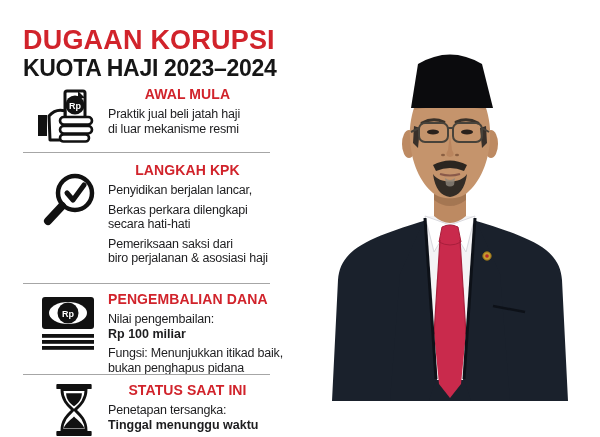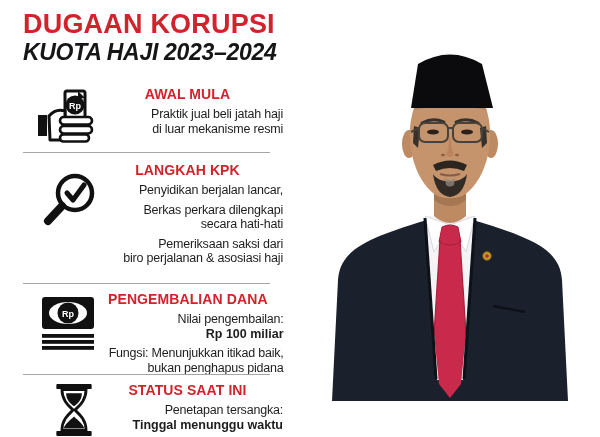--- a/index.html
+++ b/index.html
@@ -1,38 +1,38 @@
 <!DOCTYPE html>
 <html><head>
 <meta charset="utf-8">
 <style>
   html,body{margin:0;padding:0;background:#ffffff;}
   .canvas{
     position:relative;width:600px;height:437px;background:#ffffff;
     font-family:"Liberation Sans",sans-serif;overflow:hidden;
   }
   .left-col{position:absolute;left:23px;top:0;width:247px;height:437px;}
-  .title-block{position:absolute;top:10px;left:0;width:247px;text-align:center;}
+  .title-block{position:absolute;top:26px;left:0;width:247px;text-align:center;}
   .title-main{
     color:#d1232b;font-size:27px;font-weight:bold;line-height:29px;
     letter-spacing:.2px;white-space:nowrap;
   }
   .title-sub{
     color:#161616;font-size:23px;font-weight:bold;line-height:26px;
-    letter-spacing:-.3px;white-space:nowrap;font-style:italic;
+    letter-spacing:-.3px;white-space:nowrap;
   }
   .divider{position:absolute;left:0;width:247px;height:0;border-top:1px solid #a6a6a6;}
   .section{position:absolute;left:0;width:260px;display:flex;align-items:flex-start;}
   .icon-box{flex:0 0 85px;display:flex;justify-content:center;padding-left:8px;box-sizing:border-box;}
   .sec-text{flex:1;}
   .sec-heading{
     color:#d1232b;font-size:14px;font-weight:bold;line-height:17px;
     margin:0 16px 4px 0;white-space:nowrap;letter-spacing:.1px;text-align:center;
   }
-  .para{margin:0 0 5px 0;text-align:right;}
+  .para{margin:0 0 5px 0;}
   .line{
     color:#1d1d1f;font-size:12.5px;line-height:14.5px;
     letter-spacing:-.2px;white-space:nowrap;
   }
   .line.bold{font-weight:bold;letter-spacing:0;}
   .portrait{position:absolute;left:330px;top:44px;width:240px;height:358px;}
 </style>
 </head>
 <body>
 

